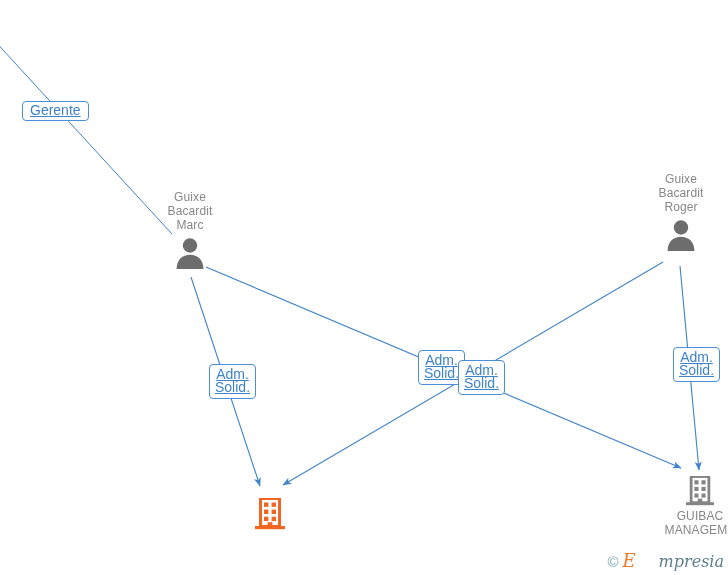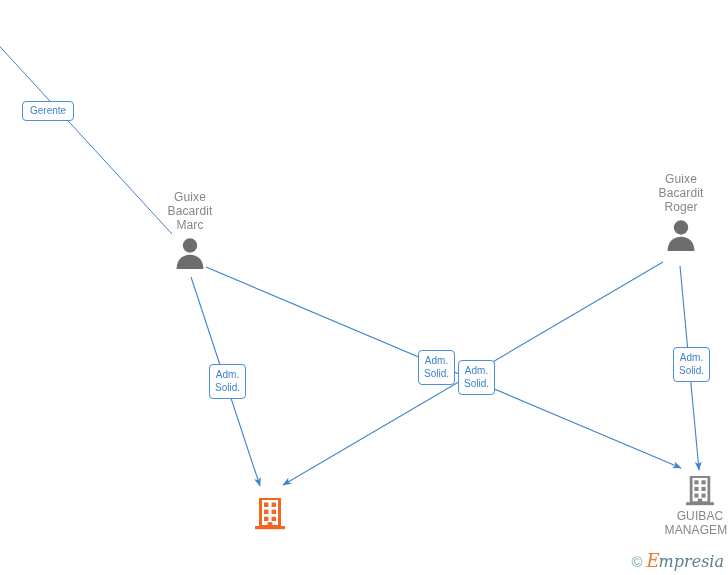--- a/index.html
+++ b/index.html
@@ -48,25 +48,26 @@
   }
 
   
   .rel-chip{
     position:absolute;
     box-sizing:border-box;
     background:#ffffff;
     border:1px solid #4a90d9;
     border-radius:4px;
     color:#3f83c9;
-    font-size:10px;
+    font-size:14px;
     line-height:13px;
     text-align:center;
     padding:3px 5px 4px 5px;
     white-space:pre-line;
+    text-decoration:underline;
   }
   .rel-chip.single-line{
     padding:2px 7px 3px 7px;
     line-height:13px;
   }
 
   
   #watermark{
     position:absolute;
     right:4px;bottom:4px;
@@ -87,20 +88,21 @@
     color:#ef7b30;
     line-height:18px;
     margin-right:-1px;
   }
   #watermark .wm-rest{
     font-family:"DejaVu Serif", serif;
     font-style:italic;
     font-size:16px;
     color:#5c7f8c;
     line-height:18px;
+    margin-left:24px;
   }
 </style>
 </head>
 <body>
 
 <div id="graph-canvas">
 
   <svg class="edges" viewBox="0 0 728 575" xmlns="http://www.w3.org/2000/svg">
     <defs>
       <marker id="arrowhead" markerWidth="9" markerHeight="9" refX="7.5" refY="3.2" orient="auto" markerUnits="strokeWidth">

